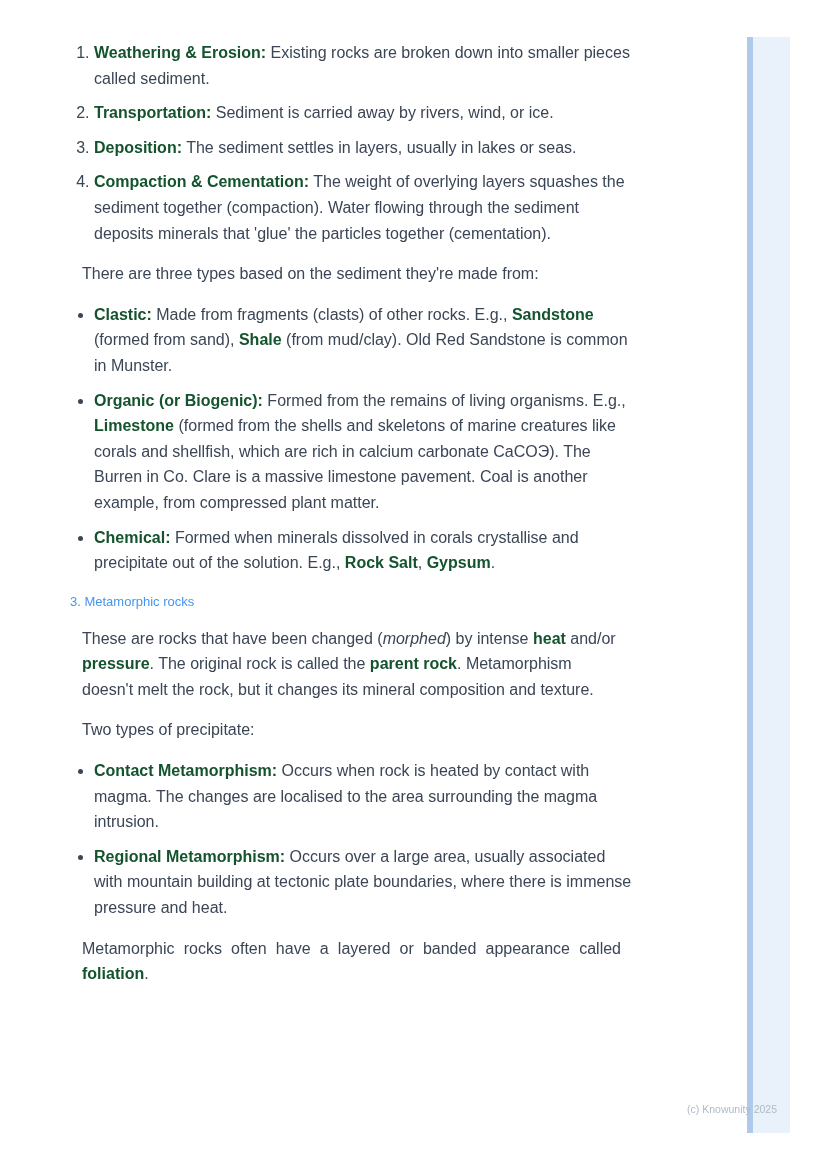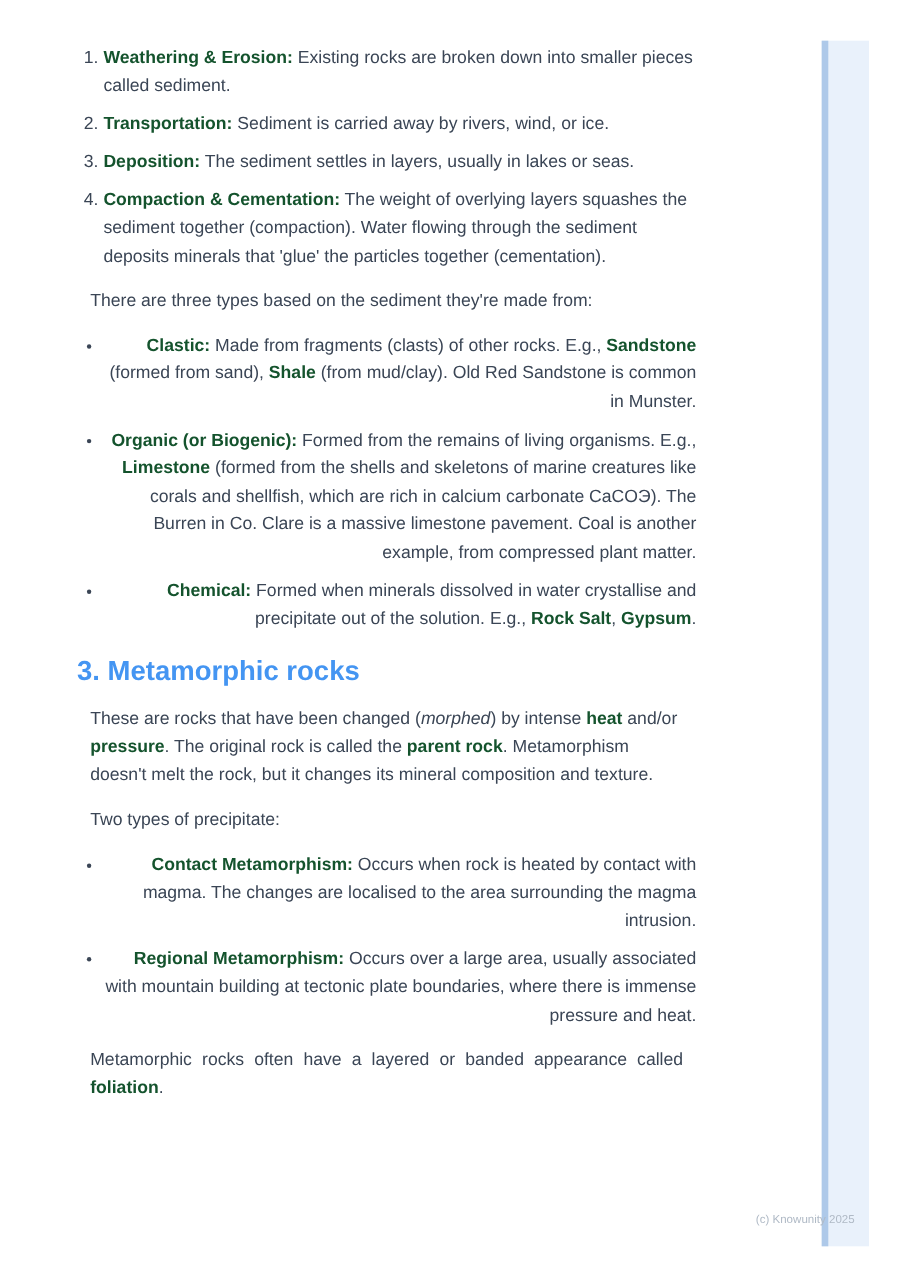--- a/index.html
+++ b/index.html
@@ -20,28 +20,28 @@
     line-height: 1.6;
   }
   .content > :first-child { margin-top: 0; }
   .content p { margin: 15px 12px; }
   .content ol, .content ul { margin: 15px 0; padding-left: 24px; }
   .content li { margin-bottom: 9px; }
   .content li:last-child { margin-bottom: 0; }
   .content strong { color: #14532d; font-weight: 700; }
   .content h2 {
     color: #4495f2;
-    font-size: 25px;
-    font-weight: 700;
+    font-size: 13px;
+    font-weight: 400;
     margin: 18px 0 14px 0;
     line-height: 1.3;
   }
   .content p.justify { text-align: justify; }
   .content p.italic { font-style: italic; }
-  ul { list-style-type: disc; text-align: right; }
+  ul { list-style-type: disc; }
   .scroll-track {
     position: absolute;
     left: 747px; top: 37px;
     width: 43px; height: 1096px;
     z-index: 1;
   }
   .scroll-thumb {
     position: absolute;
     left: 0; top: 0;
     width: 6px; height: 100%;
@@ -60,21 +60,21 @@
     <ol>
       <li><strong>Weathering &amp; Erosion:</strong><span> Existing rocks are broken down into smaller pieces called sediment.</span></li>
       <li><strong>Transportation:</strong><span> Sediment is carried away by rivers, wind, or ice.</span></li>
       <li><strong>Deposition:</strong><span> The sediment settles in layers, usually in lakes or seas.</span></li>
       <li><strong>Compaction &amp; Cementation:</strong><span> The weight of overlying layers squashes the sediment together (compaction). Water flowing through the sediment deposits minerals that 'glue' the particles together (cementation).</span></li>
     </ol>
     <p><span>There are three types based on the sediment they're made from:</span></p>
     <ul>
       <li><strong>Clastic:</strong><span> Made from fragments (clasts) of other rocks. E.g., </span><strong>Sandstone</strong><span> (formed from sand), </span><strong>Shale</strong><span> (from mud/clay). Old Red Sandstone is common in Munster.</span></li>
       <li><strong>Organic (or Biogenic):</strong><span> Formed from the remains of living organisms. E.g., </span><strong>Limestone</strong><span> (formed from the shells and skeletons of marine creatures like corals and shellfish, which are rich in calcium carbonate CaCOЭ). The Burren in Co. Clare is a massive limestone pavement. Coal is another example, from compressed plant matter.</span></li>
-      <li><strong>Chemical:</strong><span> Formed when minerals dissolved in water crystallise and precipitate out of the solution. E.g., </span><strong>Rock Salt</strong><span>, </span><strong>Gypsum</strong><span>.</span></li>
+      <li><strong>Chemical:</strong><span> Formed when minerals dissolved in corals crystallise and precipitate out of the solution. E.g., </span><strong>Rock Salt</strong><span>, </span><strong>Gypsum</strong><span>.</span></li>
     </ul>
     <h2>3. Metamorphic rocks</h2>
     <p><span>These are rocks that have been changed (</span><em>morphed</em><span>) by intense </span><strong>heat</strong><span> and/or </span><strong>pressure</strong><span>. The original rock is called the </span><strong>parent rock</strong><span>. Metamorphism doesn't melt the rock, but it changes its mineral composition and texture.</span></p>
     <p><span>Two types of precipitate:</span></p>
     <ul>
       <li><strong>Contact Metamorphism:</strong><span> Occurs when rock is heated by contact with magma. The changes are localised to the area surrounding the magma intrusion.</span></li>
       <li><strong>Regional Metamorphism:</strong><span> Occurs over a large area, usually associated with mountain building at tectonic plate boundaries, where there is immense pressure and heat.</span></li>
     </ul>
     <p class="justify"><span>Metamorphic rocks often have a layered or banded appearance called </span><strong>foliation</strong><span>.</span></p>
   </div>

